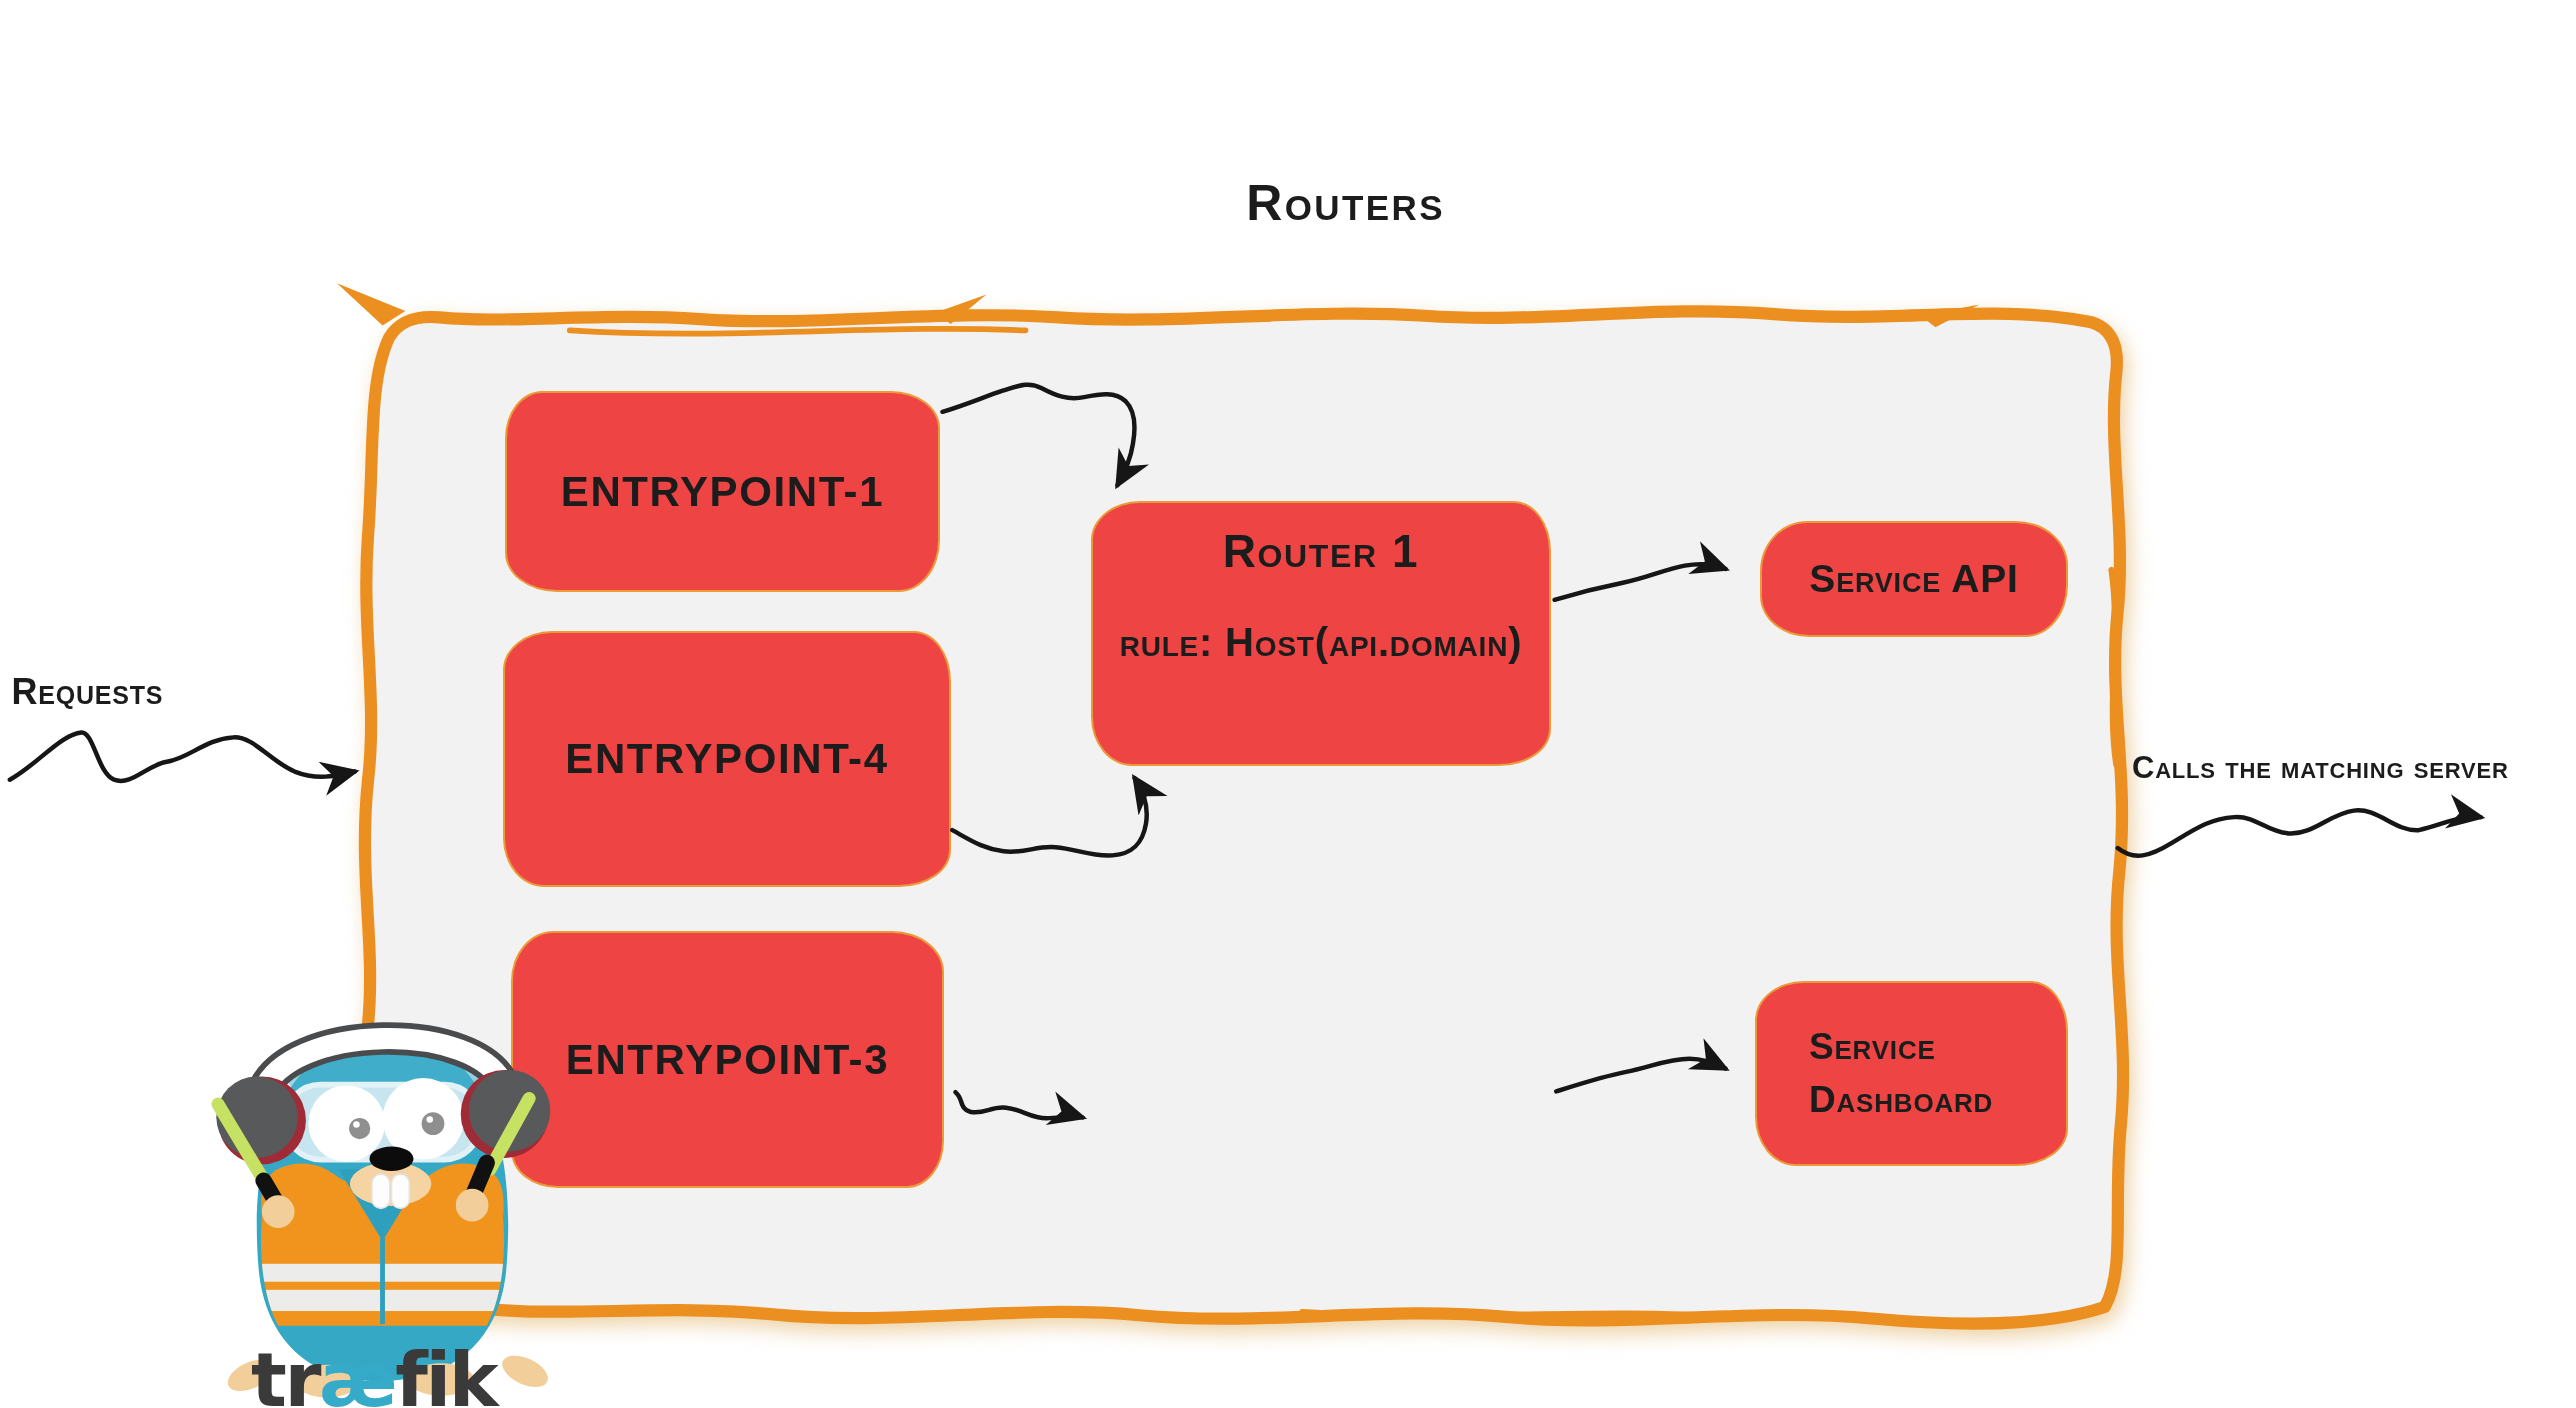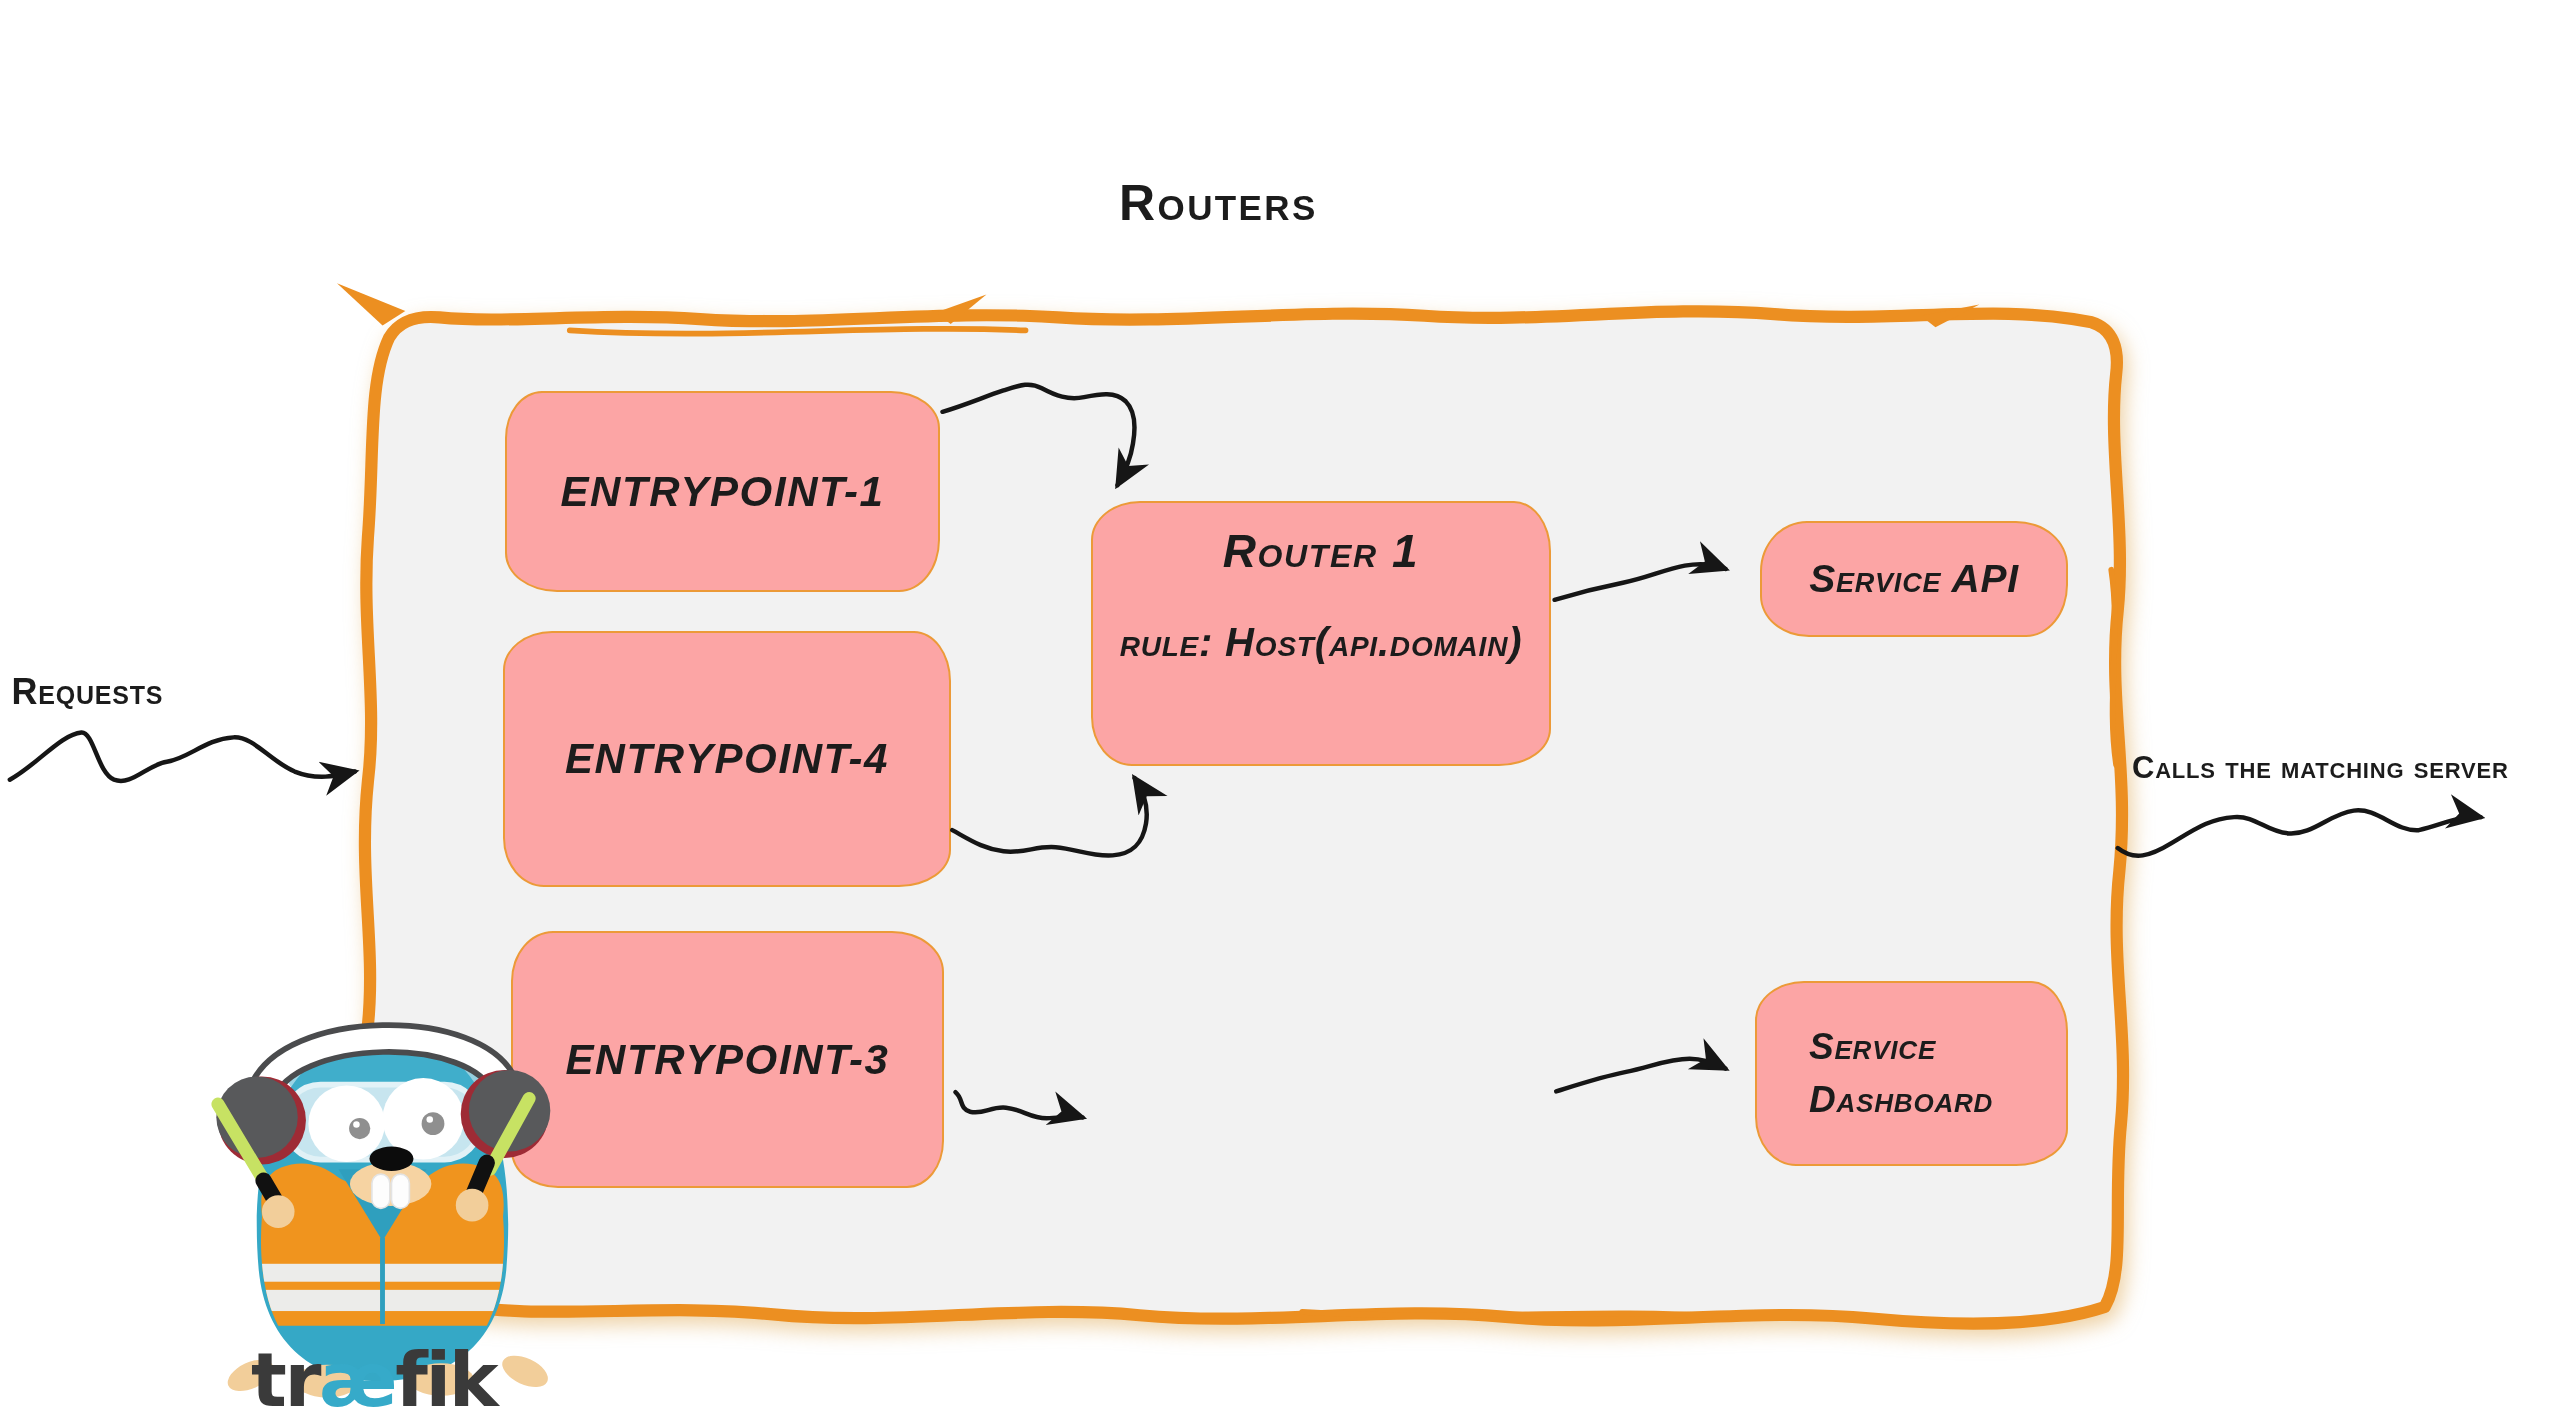--- a/index.html
+++ b/index.html
@@ -6,30 +6,29 @@
   body{
     width:2576px;height:1408px;position:relative;overflow:hidden;
     background:#ffffff;color:#1c1c1c;
     font-family:"Liberation Sans",sans-serif;
   }
   .stage{position:absolute;inset:0;}
   svg.layer{position:absolute;left:0;top:0;}
   .hw{font-variant:small-caps;font-weight:bold;}
   .page-title{
     position:absolute;left:1119px;top:174px;width:326px;
-    text-align:left;font-size:50px;letter-spacing:2.4px;
+    text-align:right;font-size:50px;letter-spacing:2.4px;
   }
   .ext-label{position:absolute;font-size:36px;letter-spacing:0.8px;}
   .requests{left:11.4px;top:671px;}
   .calls{left:2132px;top:750px;font-size:31px;white-space:nowrap;}
   .box{
-    position:absolute;background:#fca5a5;border:2.8px solid #EC9A38;
+    position:absolute;background:#ef4444;border:2.8px solid #EC9A38;
     display:flex;align-items:center;justify-content:center;
     box-sizing:border-box;
-    font-style:italic;
   }
   .r1{border-radius:37px 49px 41px 52px / 47px 37px 52px 39px;}
   .r2{border-radius:49px 37px 52px 41px / 39px 50px 37px 49px;}
   .r3{border-radius:42px 52px 37px 47px / 50px 41px 47px 37px;}
   .ep-label{font-size:42px;letter-spacing:1.6px;font-weight:bold;}
   .router-box{flex-direction:column;justify-content:flex-start;}
   .router-title{font-size:46px;letter-spacing:1.6px;}
   .router-rule-lg{font-size:40px;letter-spacing:0.8px;margin-top:42px;}
   .router-rule-sm{font-size:27px;letter-spacing:0;margin-top:8.1px;white-space:nowrap;}
   .router-mw{font-size:34px;letter-spacing:0.8px;margin-top:6.5px;white-space:nowrap;}

